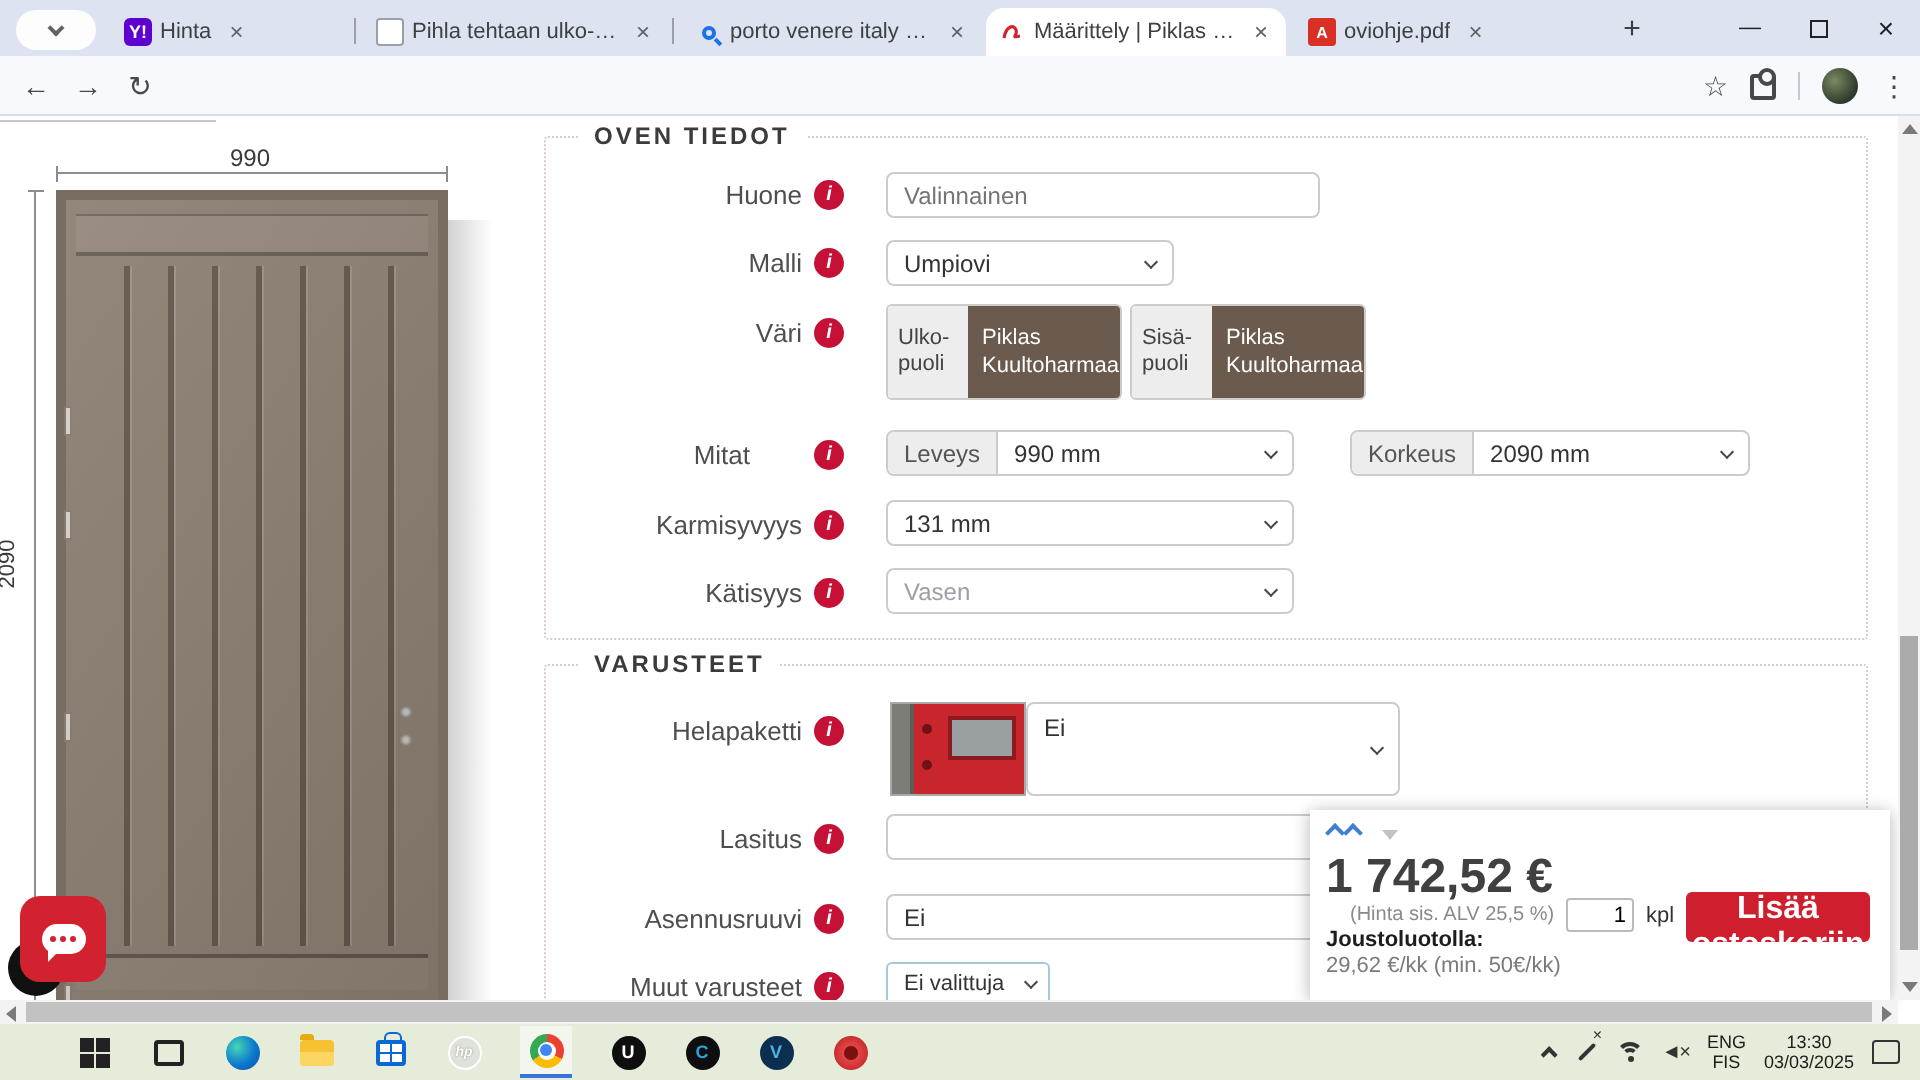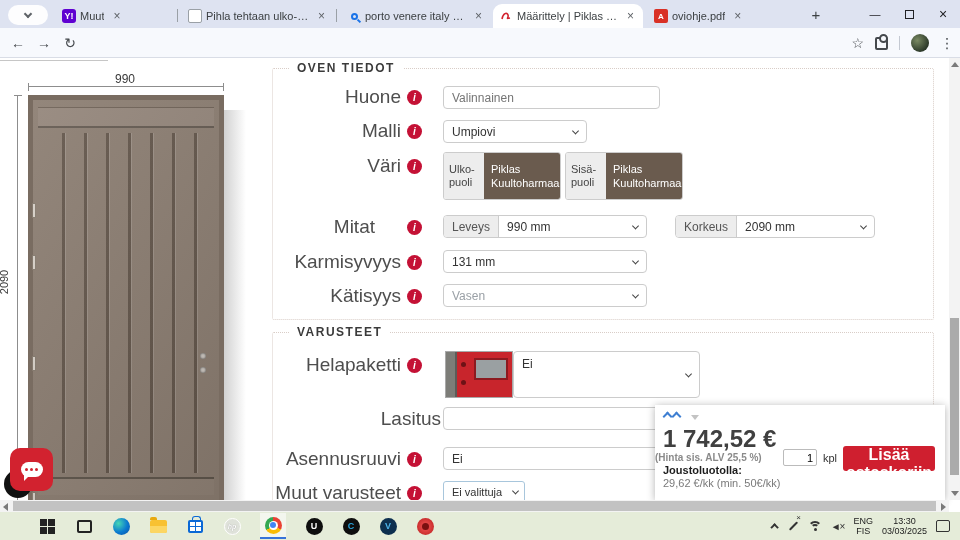--- a/index.html
+++ b/index.html
@@ -64,21 +64,21 @@
 .knob { position:absolute; right:13px; width:6px; height:6px; border-radius:50%; background:#cdc7c0; box-shadow:inset 0 0 2px #444; }
 .door-shadow { position:absolute; left:224px; top:52px; width:22px; height:390px; background:linear-gradient(90deg, rgba(125,125,125,.35), rgba(245,245,245,0)); }
 
 
 .fs { position:absolute; left:272px; width:662px; border:1px dotted #d9cdc7; border-radius:2px; }
 .fs1 { top:10px; height:252px; }
 .fs2 { top:274px; height:200px; border-bottom:none; }
 .legend { position:absolute; top:-8px; left:16px; background:#fff; padding:0 8px; font-size:12px; font-weight:bold; letter-spacing:1.5px; color:#3b3b3b; }
 
 .frow { position:absolute; left:272px; width:150px; display:flex; justify-content:flex-end; align-items:center; gap:6px; height:16px; }
-.flabel { font-size:19px; color:#4e4e4e; }
+.flabel { font-size:13px; color:#4e4e4e; }
 .info { width:15px; height:15px; border-radius:50%; background:#c41135; color:#fff; font-size:10px; font-weight:bold; font-style:italic; display:flex; align-items:center; justify-content:center; flex:0 0 15px; }
 
 .ctl { position:absolute; background:#fff; border:1px solid #ccc; border-radius:4px; font-size:12px; color:#333; display:flex; align-items:center; }
 .ctl .val { padding:0 8px; }
 .dchev { position:absolute; right:8px; top:50%; width:5px; height:5px; border-right:1.5px solid #444; border-bottom:1.5px solid #444; transform:translateY(-70%) rotate(45deg); }
 .grp-label { height:100%; display:flex; align-items:center; padding:0 8px; background:#ededed; border-right:1px solid #ccc; border-radius:3px 0 0 3px; font-size:12px; color:#555; }
 
 .swatch { position:absolute; top:94px; height:48px; display:flex; border:1px solid #ccc; border-radius:3px; overflow:hidden; }
 .sw-side { background:#ededed; color:#444; font-size:11px; line-height:13px; padding:4px 5px; display:flex; align-items:center; width:40px; }
 .sw-val { background:#6a5b4e; color:#fff; font-size:11px; line-height:14px; padding:4px 7px; display:flex; align-items:center; width:76px; }
@@ -87,21 +87,21 @@
 .thumb .strip { position:absolute; left:0; top:0; bottom:0; width:11px; background:#7d7d78; border-right:2px solid #5c5c58; }
 .thumb .pane { position:absolute; left:28px; top:6px; width:34px; height:22px; background:#9aa0a2; border:2px solid #8c1a20; }
 .thumb .dot { position:absolute; left:15px; width:5px; height:5px; border-radius:50%; background:#6e1216; }
 
 
 .pricebox { position:absolute; left:655px; top:347px; width:290px; height:95px; background:#fff; box-shadow:0 1px 8px rgba(0,0,0,.3); z-index:20; }
 .collapse { position:absolute; left:9px; top:8px; display:flex; gap:2px; }
 .chev-up { width:7px; height:7px; border-left:2.5px solid #3f7fd2; border-top:2.5px solid #3f7fd2; transform:rotate(45deg); }
 .caret-grey { position:absolute; left:36px; top:10px; width:0; height:0; border-left:4px solid transparent; border-right:4px solid transparent; border-top:5px solid #c3c3c3; }
 .amount { position:absolute; left:8px; top:20px; font-size:24px; font-weight:bold; color:#404040; }
-.vatnote { position:absolute; left:0; top:47px; font-size:10px; color:#8a8a8a;font-weight:bold; }
+.vatnote { position:absolute; left:20px; top:47px; font-size:10px; color:#8a8a8a; }
 .creditlabel { position:absolute; left:8px; top:59px; font-size:11px; font-weight:bold; color:#1d1d1d; }
 .creditval { position:absolute; left:8px; top:72px; font-size:11px; color:#7a7a7a; }
 .qty { position:absolute; left:128px; top:44px; width:34px; height:17px; border:1px solid #bbb; border-radius:2px; font-size:11px; text-align:right; padding-right:3px; font-family:"Liberation Sans",sans-serif; }
 .qtyunit { position:absolute; left:168px; top:47px; font-size:11px; color:#333; }
 .cartbtn { position:absolute; left:188px; top:41px; width:92px; height:25px; background:#cf1f2f; border:none; border-radius:3px; color:#fff; font-size:16px; font-weight:bold; font-family:"Liberation Sans",sans-serif; }
 
 .sidetab { position:absolute; left:905px; top:350px; width:38px; height:92px; background:#f7dee2; z-index:5; overflow:hidden; }
 .sidetab span { position:absolute; left:-16px; top:38px; transform:rotate(90deg); font-size:13px; font-weight:bold; letter-spacing:1px; color:#eba6b0; white-space:nowrap; }
 
 
@@ -166,21 +166,21 @@
 <body>
 
 <div class="screen">
 
   <div class="tabstrip">
     <div class="tabsearch">
         <span class="chev"></span>
       </div>
     <div class="tab" style="left:56px;width:120px;">
       <span class="fav fav-yahoo">Y!</span>
-      <span class="title">Muut</span>
+      <span class="title">Hinta</span>
       <span class="tclose">×</span>
     </div>
     <div class="tabdiv" style="left:177px;"></div>
     <div class="tab" style="left:182px;width:152px;">
       <span class="fav fav-doc"></span>
       <span class="title">Pihla tehtaan ulko-ovi tehda</span>
       <span class="tclose">×</span>
     </div>
     <div class="tabdiv" style="left:336px;"></div>
     <div class="tab" style="left:341px;width:150px;">
@@ -324,21 +324,21 @@
       <span class="strip"></span>
       <span class="pane"></span>
       <span class="dot" style="top:10px;"></span>
       <span class="dot" style="top:28px;"></span>
     </div>
     <div class="ctl" style="left:513px;top:293px;width:187px;height:47px;align-items:flex-start;">
       <span class="val" style="padding-top:5px;">Ei</span>
       <span class="dchev"></span>
     </div>
 
-    <div class="frow" style="top:353px;margin-left:40px;">
+    <div class="frow" style="top:353px;">
       <span class="flabel">Lasitus</span>
       <span class="info">i</span>
     </div>
     <div class="ctl" style="left:443px;top:349px;width:257px;height:23px;">
       <span class="val"></span>
       <span class="dchev"></span>
     </div>
 
     <div class="frow" style="top:393px;padding-left:36px;">
       <span class="flabel">Asennusruuvi</span>

